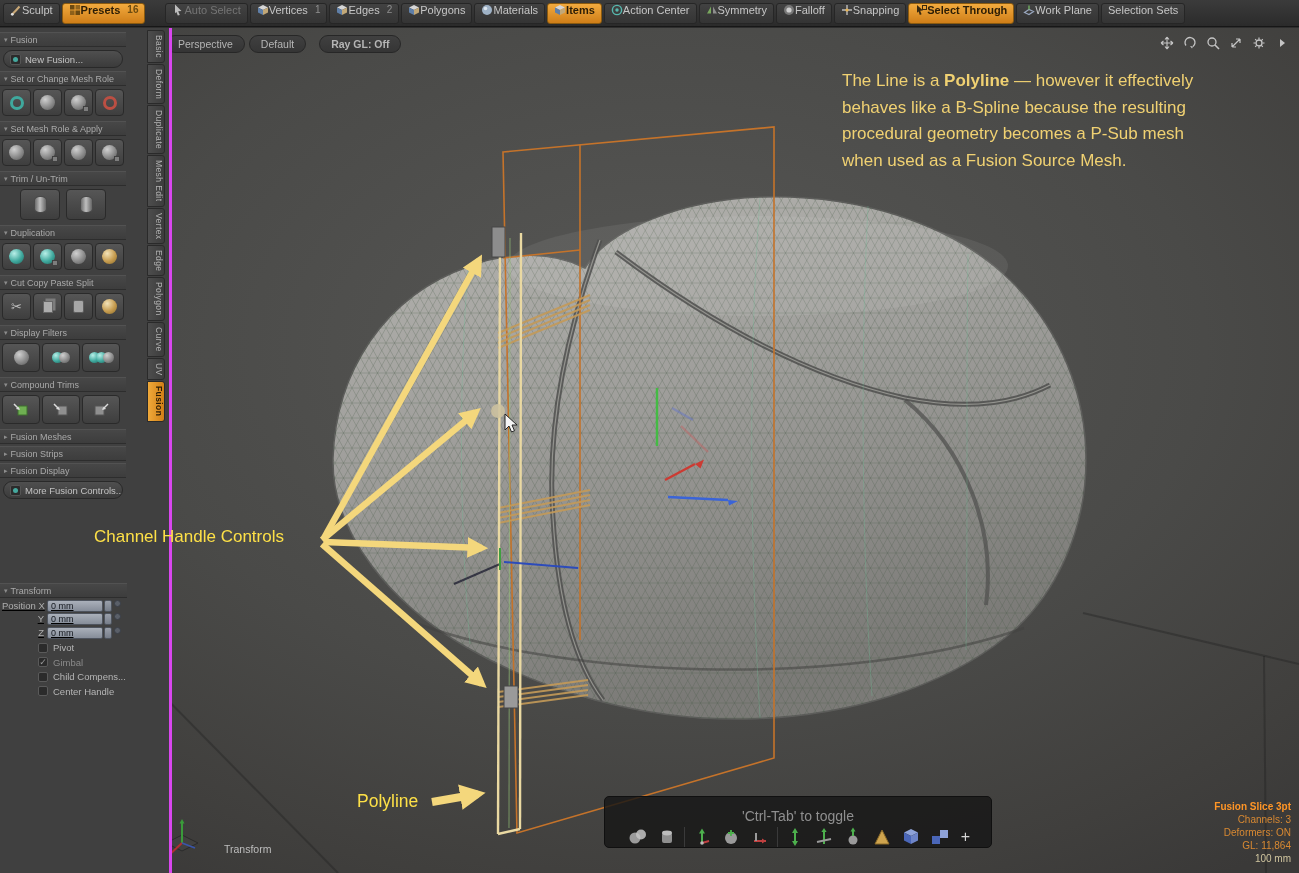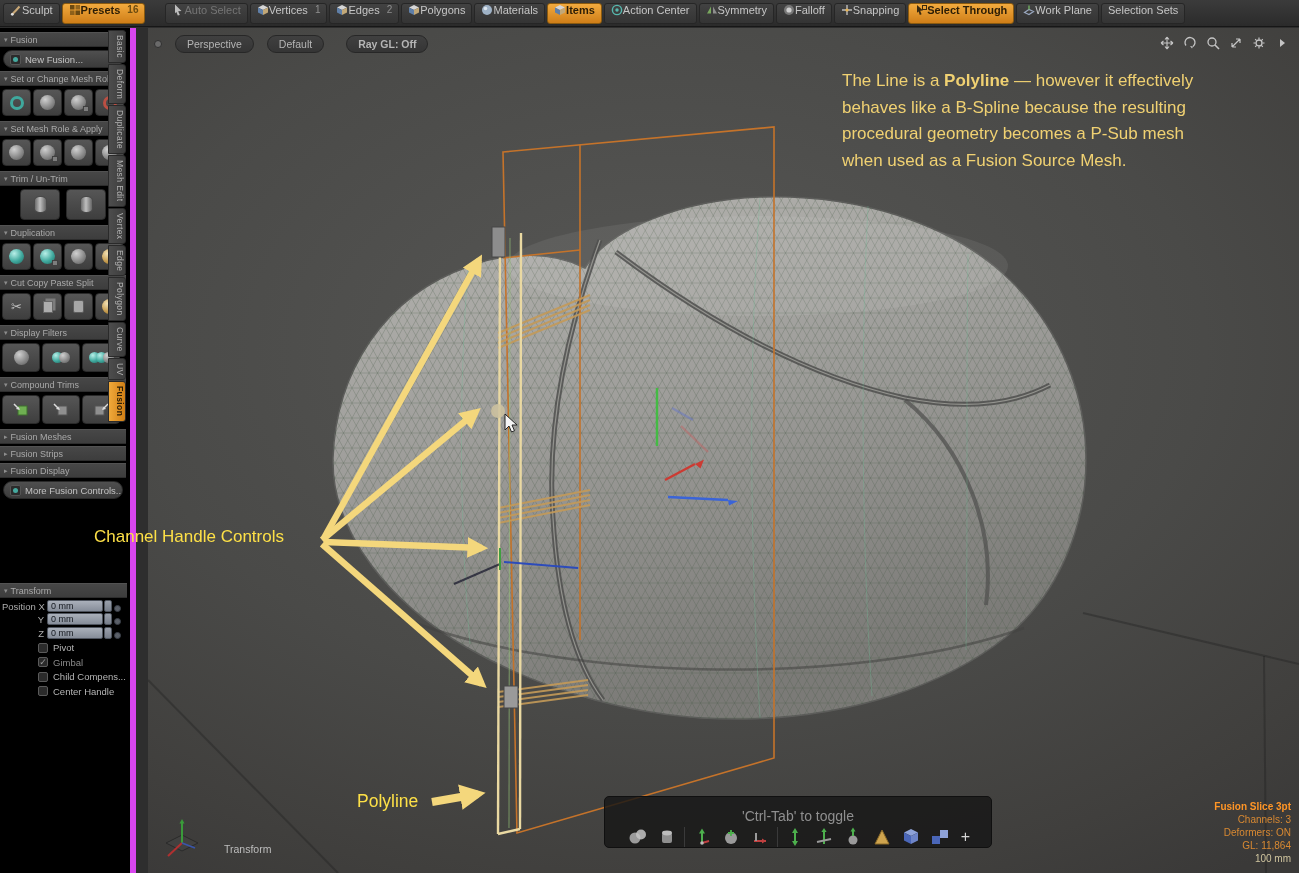--- a/index.html
+++ b/index.html
@@ -9,21 +9,21 @@
 .toolbar{position:absolute;top:0;left:0;width:1299px;height:27px;background:linear-gradient(#3b3b3b,#2b2b2b);border-bottom:1px solid #171717;display:flex;align-items:center;padding:0 3px;gap:2px;z-index:20;}
 .tbtn{height:21px;display:flex;align-items:flex-start;gap:0;padding:0 6px;font-size:11px;color:#c6c6c6;background:linear-gradient(#424242,#343434);border:1px solid #262626;border-radius:3px;white-space:nowrap;}
 .tbtn .badge{font-size:10px;color:#8f8f8f;margin-left:7px;}
 .tbtn.active{background:linear-gradient(#f2aa3e,#cf7e18);border-color:#8a5a10;color:#2b1d06;font-weight:700;}
 .tbtn.active .badge{color:#6d4c10;}
 .tbtn.disabled{color:#757575;}
 .tspacer{width:16px;}
 .ticon{width:12px;height:12px;flex:0 0 auto;}
 
 
-.panel{position:absolute;top:28px;left:0;width:136px;height:845px;background:#000000;border-right:6px solid #d946ef;z-index:5;}
+.panel{position:absolute;top:28px;left:0;width:172px;height:845px;background:#404040;border-right:3px solid #d946ef;z-index:5;}
 .pcontent{position:absolute;left:0;top:2px;width:126px;}
 .sec{height:15px;margin-top:2px;background:linear-gradient(#474747,#3d3d3d);border-top:1px solid #525252;border-bottom:1px solid #2d2d2d;color:#a9a9a9;font-size:9px;display:flex;align-items:center;gap:3px;padding:0 4px;white-space:nowrap;overflow:hidden;}
 .sec .tri{font-size:7px;color:#8d8d8d;}
 .pbtn{margin:3px;height:18px;background:linear-gradient(#4f4f4f,#3b3b3b);border:1px solid #292929;border-radius:9px;color:#c2c2c2;font-size:9.5px;display:flex;align-items:center;gap:4px;padding:0 6px;white-space:nowrap;overflow:hidden;}
 .nficon{width:11px;height:11px;border-radius:2px;background:#2b2b2b;border:1px solid #555;position:relative;flex:0 0 auto;}
 .nficon::after{content:"";position:absolute;left:2px;top:2px;width:5px;height:5px;border-radius:50%;background:#45a89e;}
 .irow{display:flex;gap:2px;padding:3px 2px;}
 .irow.center{justify-content:center;gap:6px;}
 .ibtn{width:29px;height:27px;background:linear-gradient(#565656,#3e3e3e);border:1px solid #2a2a2a;border-radius:4px;display:flex;align-items:center;justify-content:center;position:relative;}
 .ibtn.med{width:38px;height:29px;}
@@ -42,33 +42,33 @@
 .duo{display:flex;align-items:center;}
 .duo .gs+ .gs{margin-left:-4px;}
 
 
 .vtabs{position:absolute;right:1px;top:2px;width:21px;display:flex;flex-direction:column;gap:1px;z-index:6;}
 .vtab{writing-mode:vertical-rl;font-size:8.5px;color:#b2b2b2;background:linear-gradient(90deg,#4d4d4d,#3c3c3c);border:1px solid #2a2a2a;border-radius:0 3px 3px 0;padding:4px 0;width:18px;text-align:center;letter-spacing:.4px;}
 .vtab.active{background:linear-gradient(90deg,#f0a93a,#d07f16);color:#2b1d06;font-weight:700;}
 
 
 .tpanel{position:absolute;left:0;top:553px;width:127px;}
-.trow{display:flex;align-items:flex-end;margin:1.5px 0 1.5px 2px;}
+.trow{display:flex;align-items:flex-start;margin:1.5px 0 1.5px 2px;text-decoration:underline;}
 .tlabel{width:45px;text-align:right;font-size:9.5px;color:#adadad;padding-right:3px;white-space:nowrap;}
 .tfield{width:56px;height:12px;background:linear-gradient(#aab0ba,#868d99);border:1px solid #4e545e;border-radius:2px;font-size:9px;color:#14181f;padding:0 3px;display:flex;align-items:center;}
 .tspin{width:8px;height:12px;margin-left:1px;background:linear-gradient(#9aa0ab,#777e8a);border:1px solid #4e545e;border-radius:2px;}
 .tknob{width:7px;height:7px;border-radius:50%;background:#5a5f68;margin-left:2px;border:1px solid #3a3f48;}
 .crow{display:flex;align-items:center;gap:5px;margin:3.5px 0 3.5px 38px;}
 .cbox{width:10px;height:10px;background:#2b2b2b;border:1px solid #5a5a5a;border-radius:2px;font-size:9px;line-height:9px;color:#9a9a9a;text-align:center;}
 .clabel{font-size:9.5px;color:#b5b5b5;white-space:nowrap;}
 .crow.dim .clabel{color:#8a8a8a;}
 
 
 .viewport{position:absolute;left:148px;top:28px;width:1151px;height:845px;background:radial-gradient(ellipse 980px 640px at 45% 38%,#575755,#4a4a48 55%,#403f3d 85%,#3a3938);overflow:hidden;z-index:1;}
-.vheader{position:absolute;top:7px;left:6px;display:flex;align-items:center;gap:13px;z-index:5;}
+.vheader{position:absolute;top:7px;left:6px;display:flex;align-items:center;gap:4px;z-index:5;}
 .vdot{width:8px;height:8px;border-radius:50%;background:#6a6a6a;border:1px solid #303030;}
 .pill{background:linear-gradient(#404040,#353535);border:1px solid #272727;border-radius:9px;color:#b5b5b5;font-size:10.5px;padding:2px 11px;white-space:nowrap;}
 .pill.gap{margin-left:9px;font-weight:bold;}
 .vicons{position:absolute;top:8px;right:10px;display:flex;gap:9px;align-items:center;z-index:5;}
 .vicons svg{width:14px;height:14px;}
 .anno{position:absolute;left:694px;top:40px;width:448px;font-size:17px;line-height:26.5px;color:#f0d172;z-index:4;}
 .anno b{font-weight:700;}
 .scene{position:absolute;left:0;top:0;z-index:1;}
 .btoolbar{position:absolute;left:456px;top:768px;width:388px;height:52px;background:rgba(22,22,22,.82);border:1px solid #101010;border-radius:5px;z-index:5;display:flex;flex-direction:column;align-items:center;}
 .btool-tip{font-size:14px;color:#8f8f8f;margin-top:11px;}

